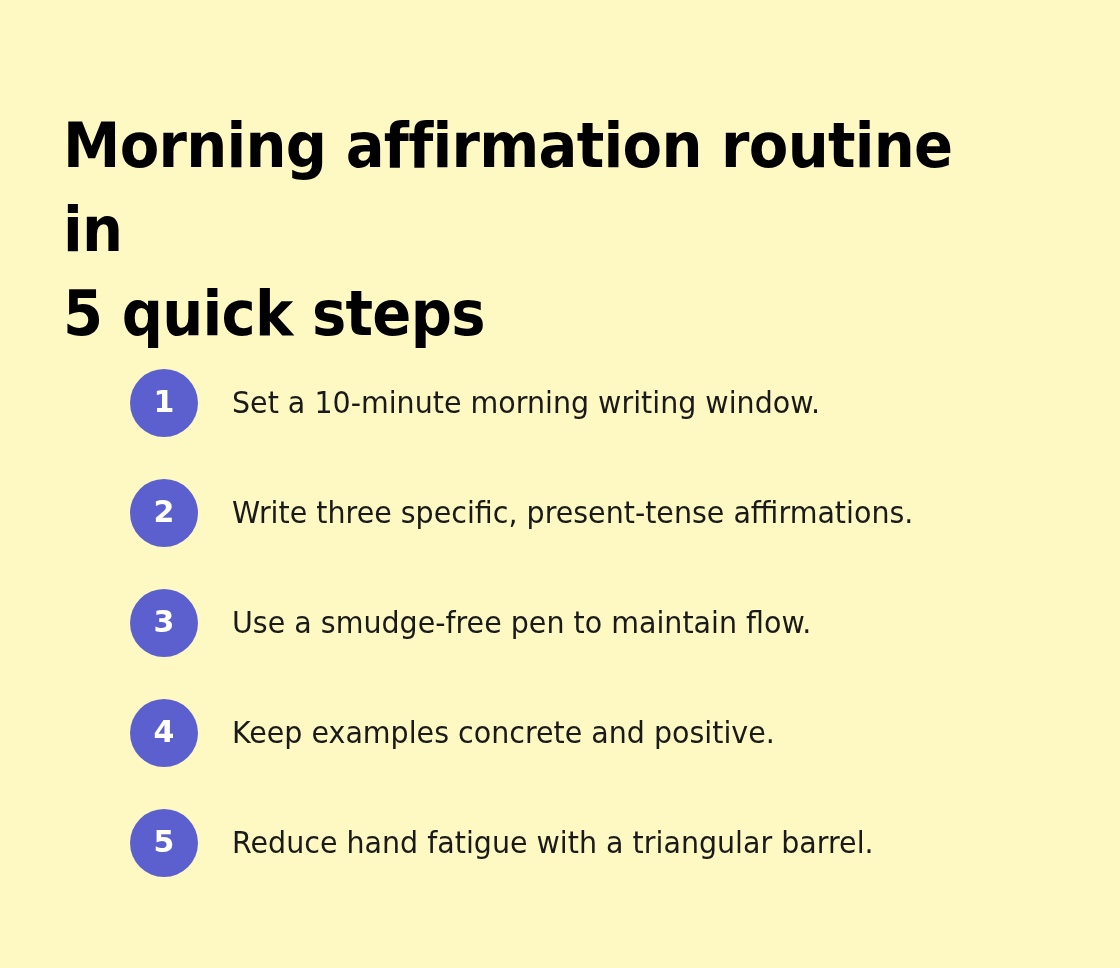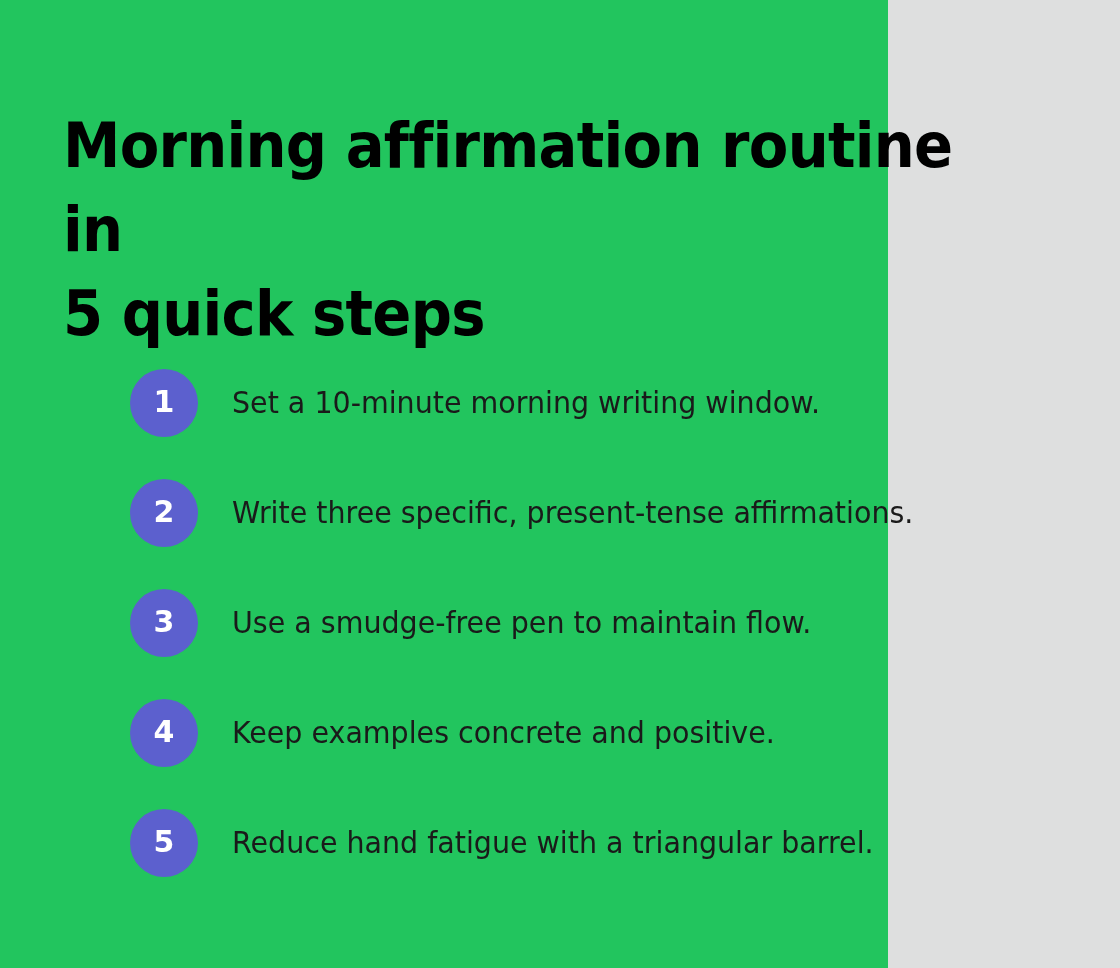--- a/index.html
+++ b/index.html
@@ -8,23 +8,23 @@
   }
   body {
     width: 1120px;
     height: 968px;
     background: #dedfdf;
     font-family: "Liberation Sans", sans-serif;
     overflow: hidden;
   }
   .canvas {
     position: relative;
-    width: 888px;
+    width: 1120px;
     height: 968px;
-    background: #22c55e;
+    background: #fef9c3;
     box-sizing: border-box;
   }
   .title {
     position: absolute;
     left: 63px;
     top: 104px;
     width: 1010px;
     margin: 0;
     font-family: "DejaVu Sans", "Liberation Sans", sans-serif;
     font-size: 62px;

